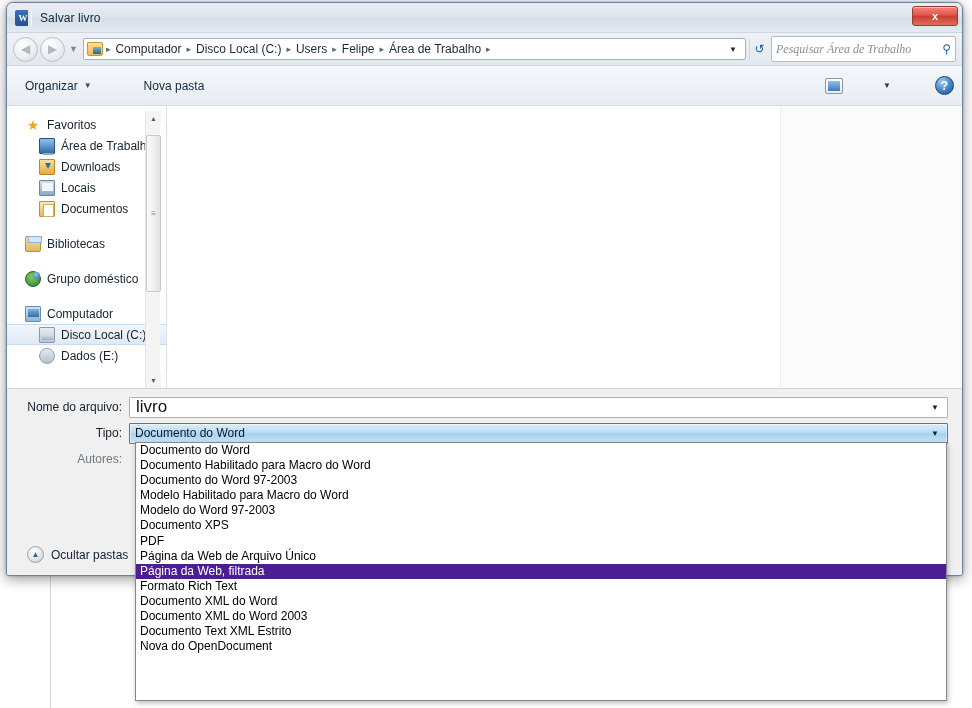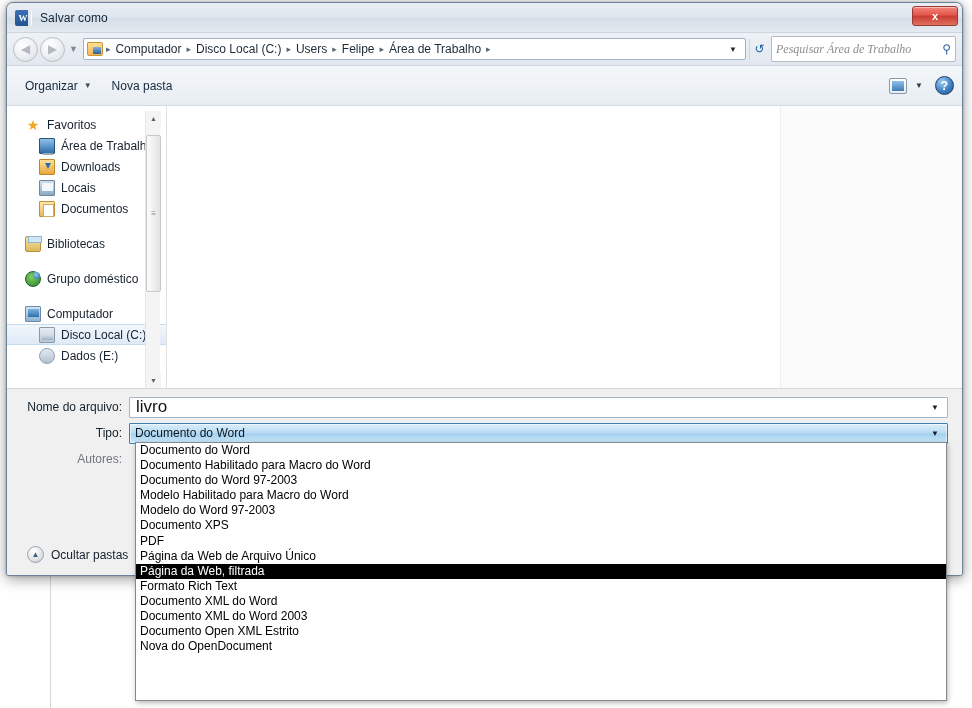--- a/index.html
+++ b/index.html
@@ -122,20 +122,21 @@
     flex:1; font-size: 12px; color: #8d8d8d; font-style: italic;
     font-family: "Liberation Serif", serif;
   }
   #search-icon { font-size: 12px; color: #2a5f9e; }
 
   
   #toolbar {
     height: 40px; display: flex; align-items: center; padding: 17px 8px;
     background: linear-gradient(180deg,#f4f7fa,#e8edf3);
     border-bottom: 1px solid #d2dae2;
+    gap: 32px;
   }
   .tb-item {
     font-size: 12px; color: #14273c; padding: 4px 10px; cursor: pointer;
     display: flex; align-items: center; gap: 6px; border-radius: 2px;
   }
   .tb-caret { font-size: 8px; color: #3c4c5d; }
   #tb-spacer { flex: 1; }
   #view-icon {
     width: 18px; height: 16px; border: 1px solid #8897a8; border-radius: 2px;
     background: linear-gradient(180deg,#ffffff,#e8eef5);
@@ -264,37 +265,37 @@
   #type-dropdown {
     position: absolute; left: 135px; top: 442px; width: 812px; height: 259px;
     background: #ffffff; border: 1px solid #828790;
     box-shadow: 1px 2px 5px rgba(0,0,0,.28);
     overflow: hidden; z-index: 50;
   }
   .dd-item {
     height: 15.1px; line-height: 15.1px; padding-left: 4px;
     font-size: 12px; color: #000; white-space: nowrap; cursor: pointer;
   }
-  .dd-item.selected { background: #000000; color: #fff; }
+  .dd-item.selected { background: #4c1d95; color: #fff; }
 </style>
 </head>
 <body>
 
 <div id="backdrop">
   <div id="doc-ruler-line"></div>
   <div id="doc-blur-top"></div>
 </div>
 
 <div id="dialog">
 
   <div id="titlebar">
     <div id="win-icon">
         <span>W</span>
       </div>
-    <div id="win-title">Salvar como</div>
+    <div id="win-title">Salvar livro</div>
     <div id="btn-close">x</div>
   </div>
 
   <div id="navbar">
     <div class="navbtn">
       <span class="arrowglyph">◀</span>
     </div>
     <div class="navbtn">
       <span class="arrowglyph">▶</span>
     </div>
@@ -443,15 +444,15 @@
     <div class="dd-item">Documento do Word 97-2003</div>
     <div class="dd-item">Modelo Habilitado para Macro do Word</div>
     <div class="dd-item">Modelo do Word 97-2003</div>
     <div class="dd-item">Documento XPS</div>
     <div class="dd-item">PDF</div>
     <div class="dd-item">Página da Web de Arquivo Único</div>
     <div class="dd-item selected">Página da Web, filtrada</div>
     <div class="dd-item">Formato Rich Text</div>
     <div class="dd-item">Documento XML do Word</div>
     <div class="dd-item">Documento XML do Word 2003</div>
-    <div class="dd-item">Documento Open XML Estrito</div>
+    <div class="dd-item">Documento Text XML Estrito</div>
     <div class="dd-item">Nova do OpenDocument</div>
   </div>
 
 </body></html>

